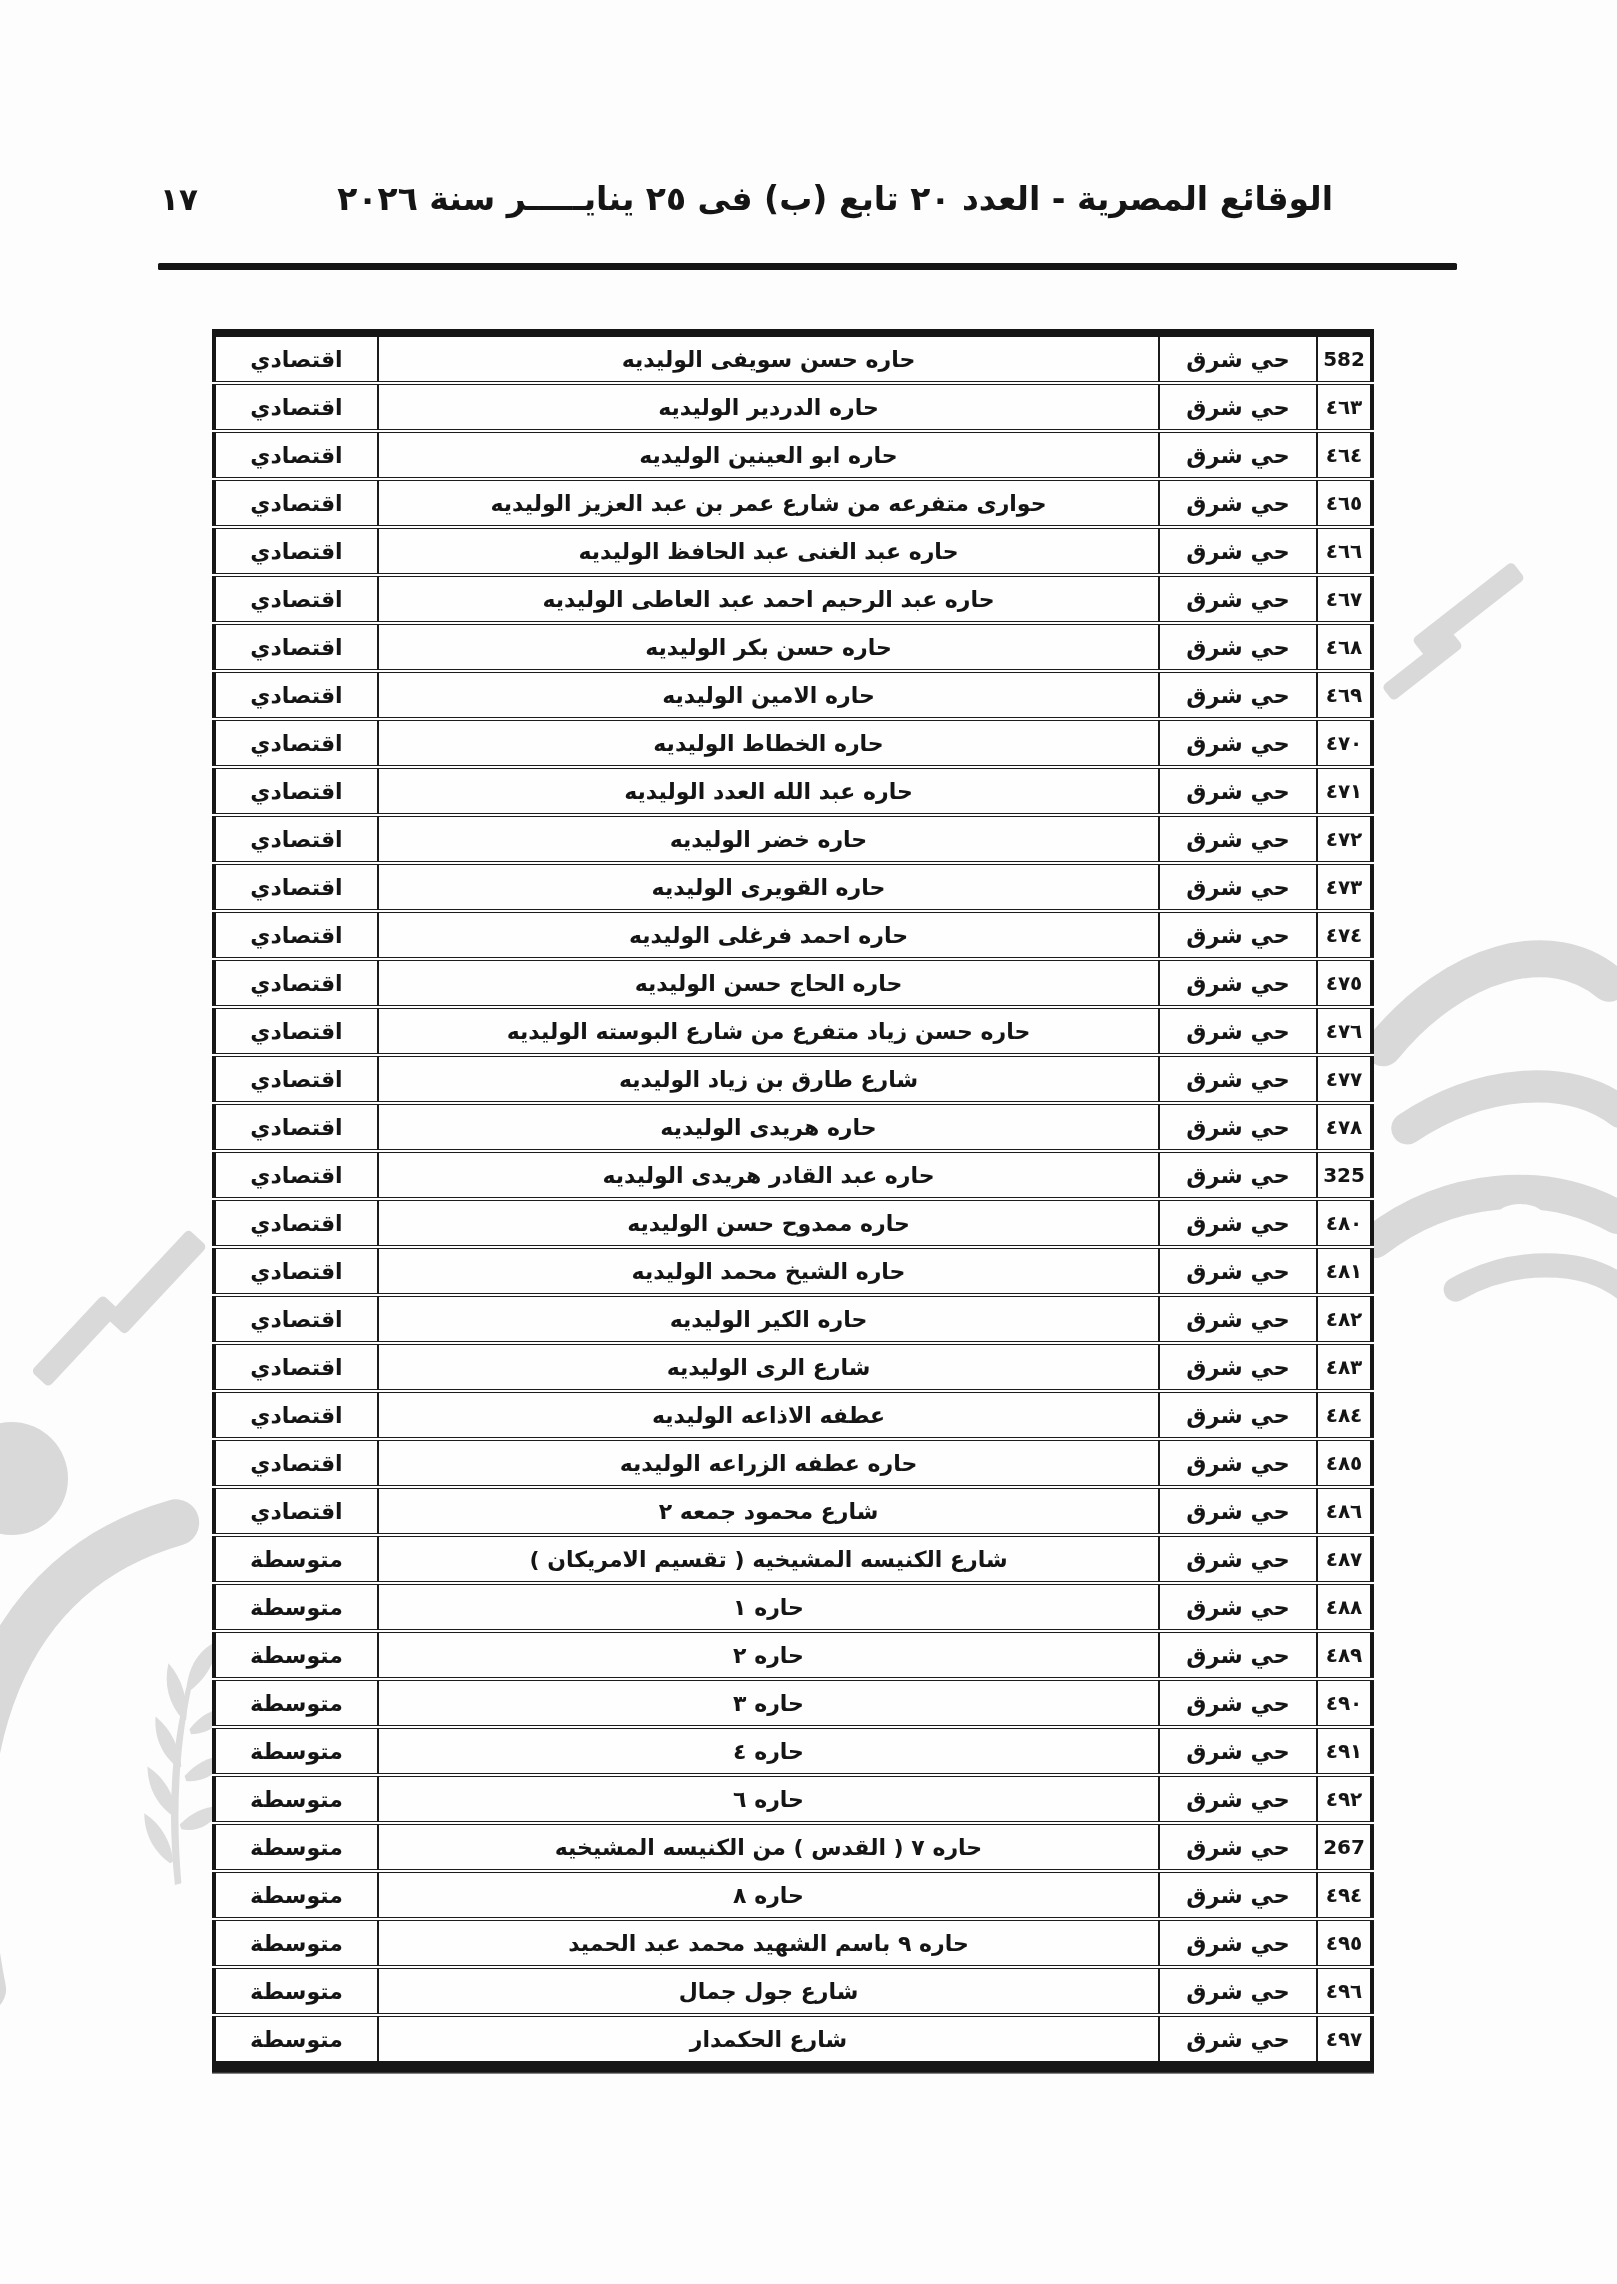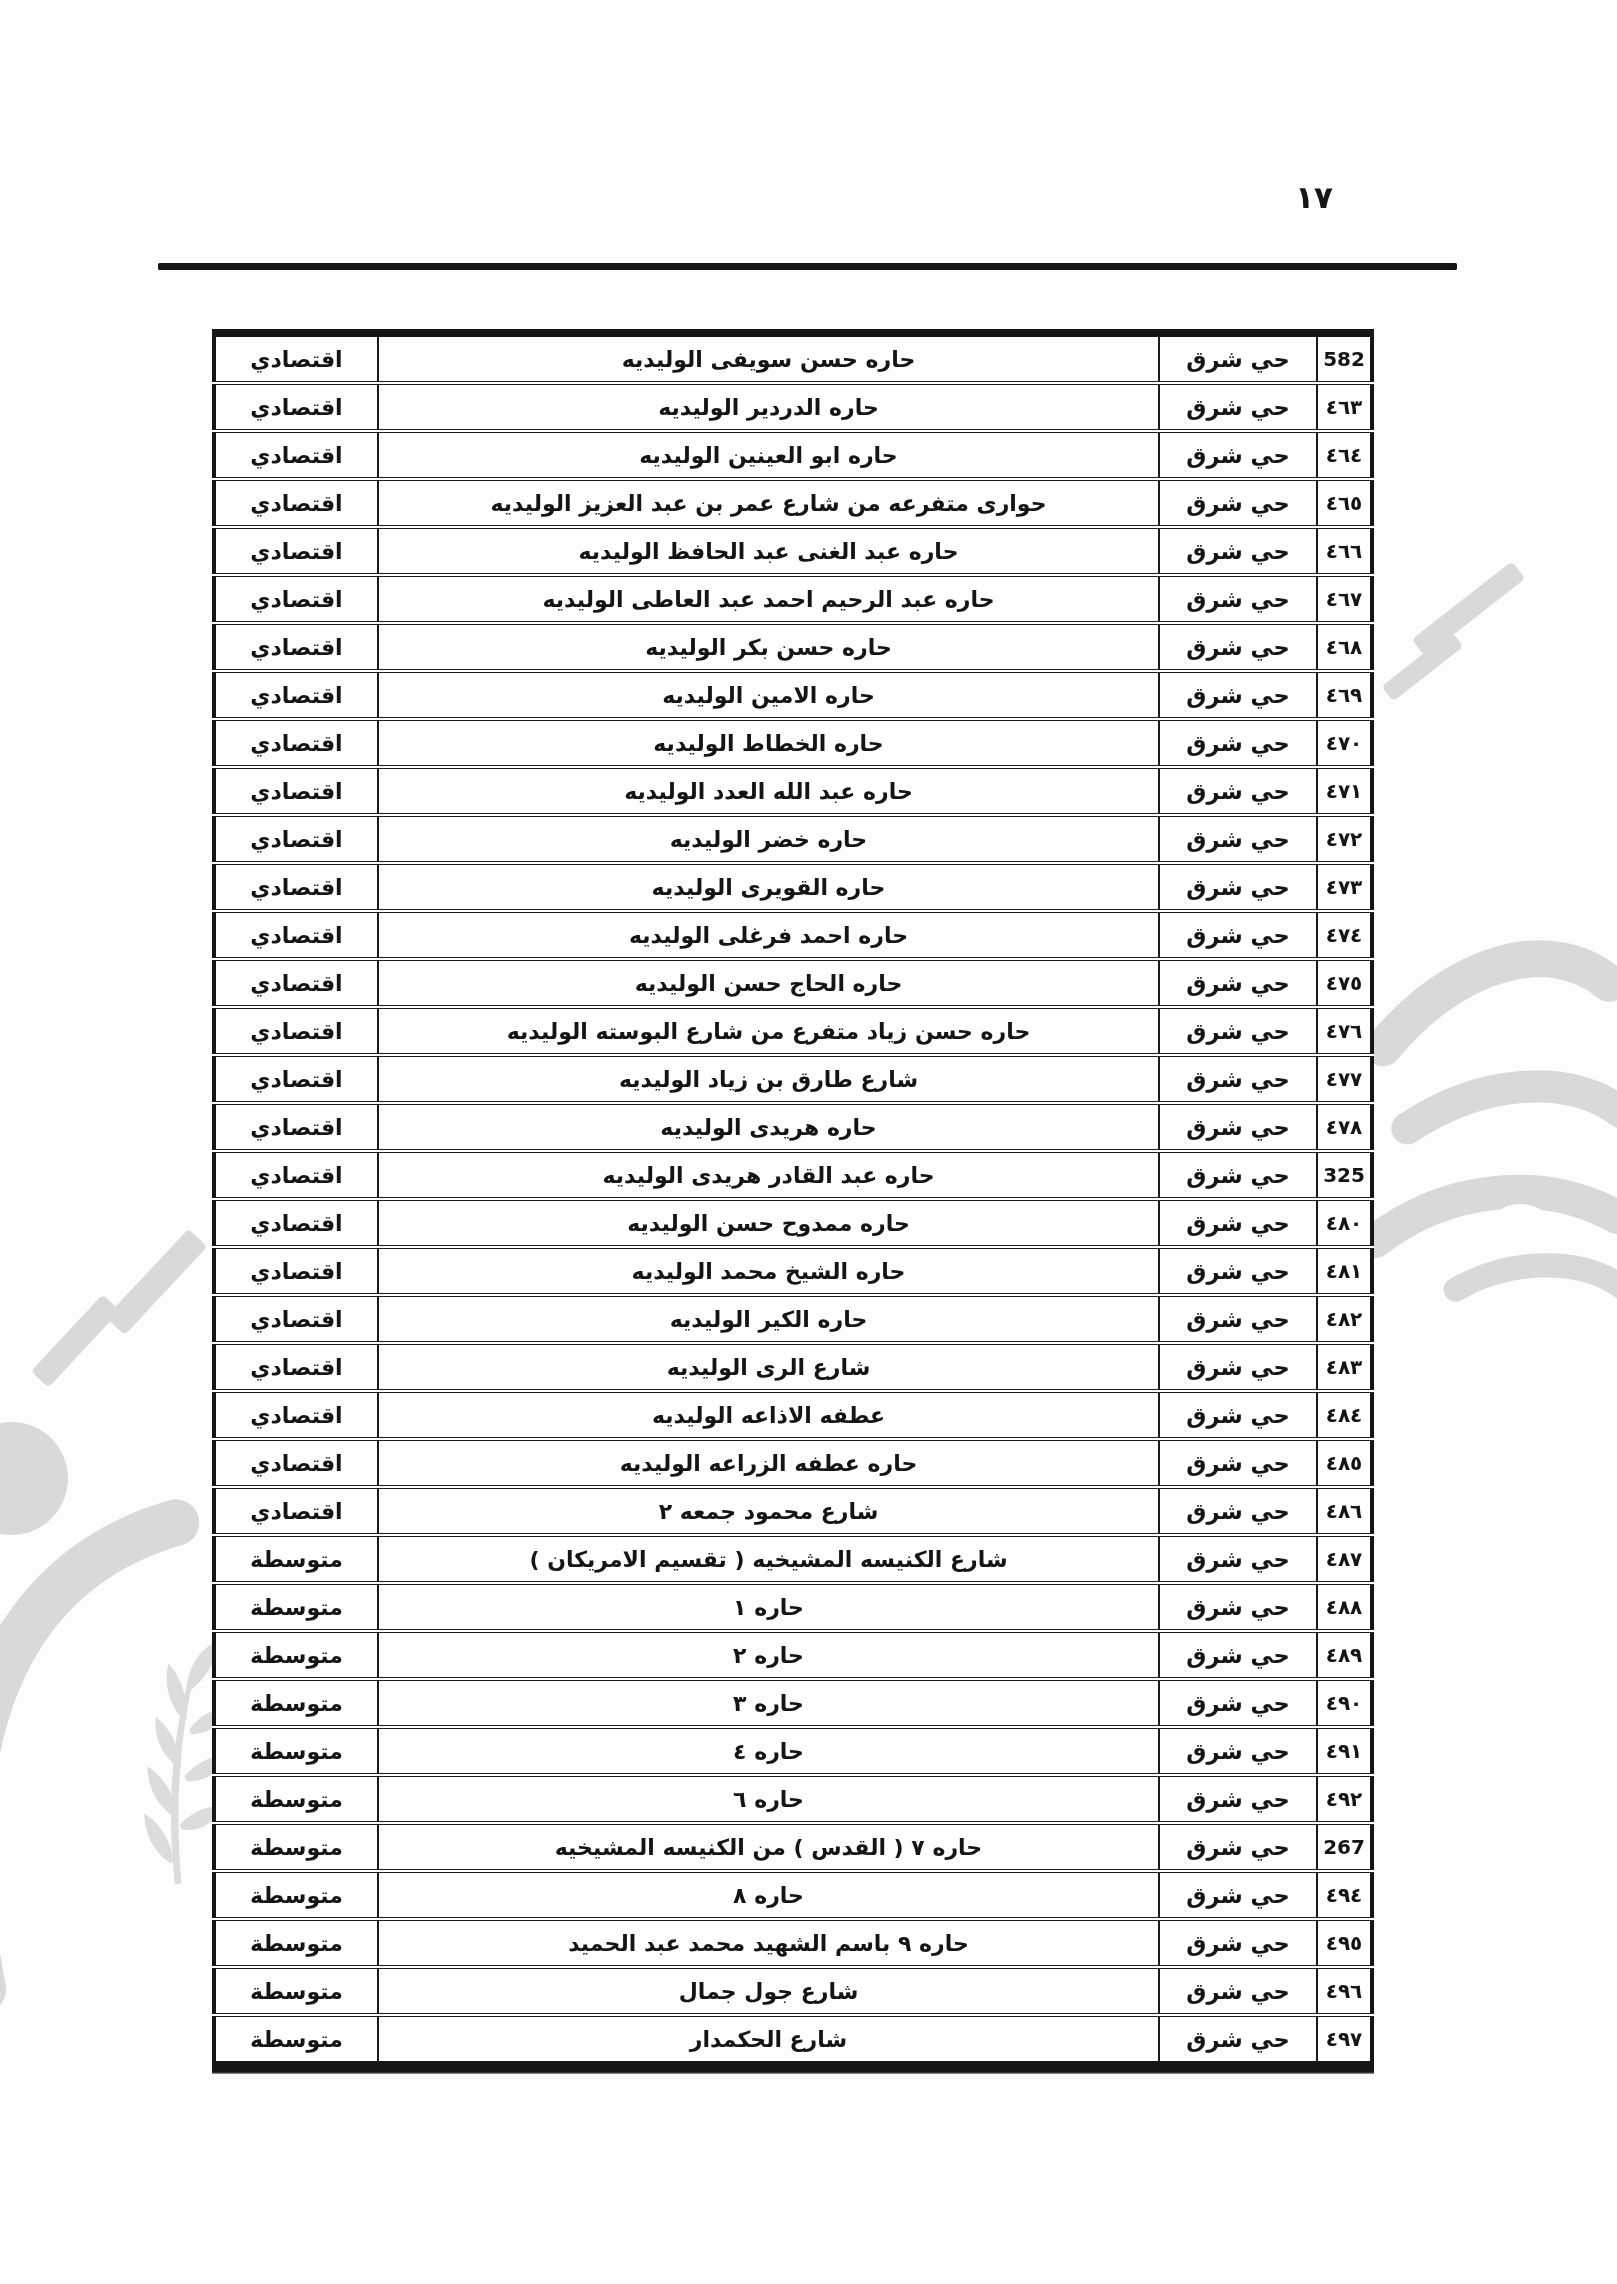--- a/index.html
+++ b/index.html
@@ -83,20 +83,21 @@
       <path d="M96 112 C 112 92, 130 84, 148 86 C 136 108, 116 118, 98 118 Z"></path>
       <path d="M82 160 C 62 144, 52 122, 54 96 C 74 112, 84 136, 86 158 Z"></path>
       <path d="M90 170 C 106 152, 124 144, 142 146 C 132 168, 112 178, 92 176 Z"></path>
       <path d="M76 220 C 56 206, 44 184, 44 158 C 66 172, 78 196, 80 218 Z"></path>
       <path d="M84 230 C 100 214, 118 206, 136 208 C 126 230, 106 240, 86 236 Z"></path>
       <path d="M72 278 C 52 264, 40 242, 40 216 C 62 230, 74 254, 76 276 Z"></path>
     </g>
   </svg>
 
   <div class="hdr">
+    <span class="hdr-title">الوقائع المصرية - العدد ٢٠ تابع (ب) فى ٢٥ ينايـــــر سنة ٢٠٢٦</span>
     <span class="hdr-page">١٧</span>
   </div>
   <div class="hdr-rule"></div>
 
   <table class="registry">
     <colgroup>
       <col style="width:55px">
       <col style="width:158px">
       <col style="width:781px">
       <col style="width:164px">

